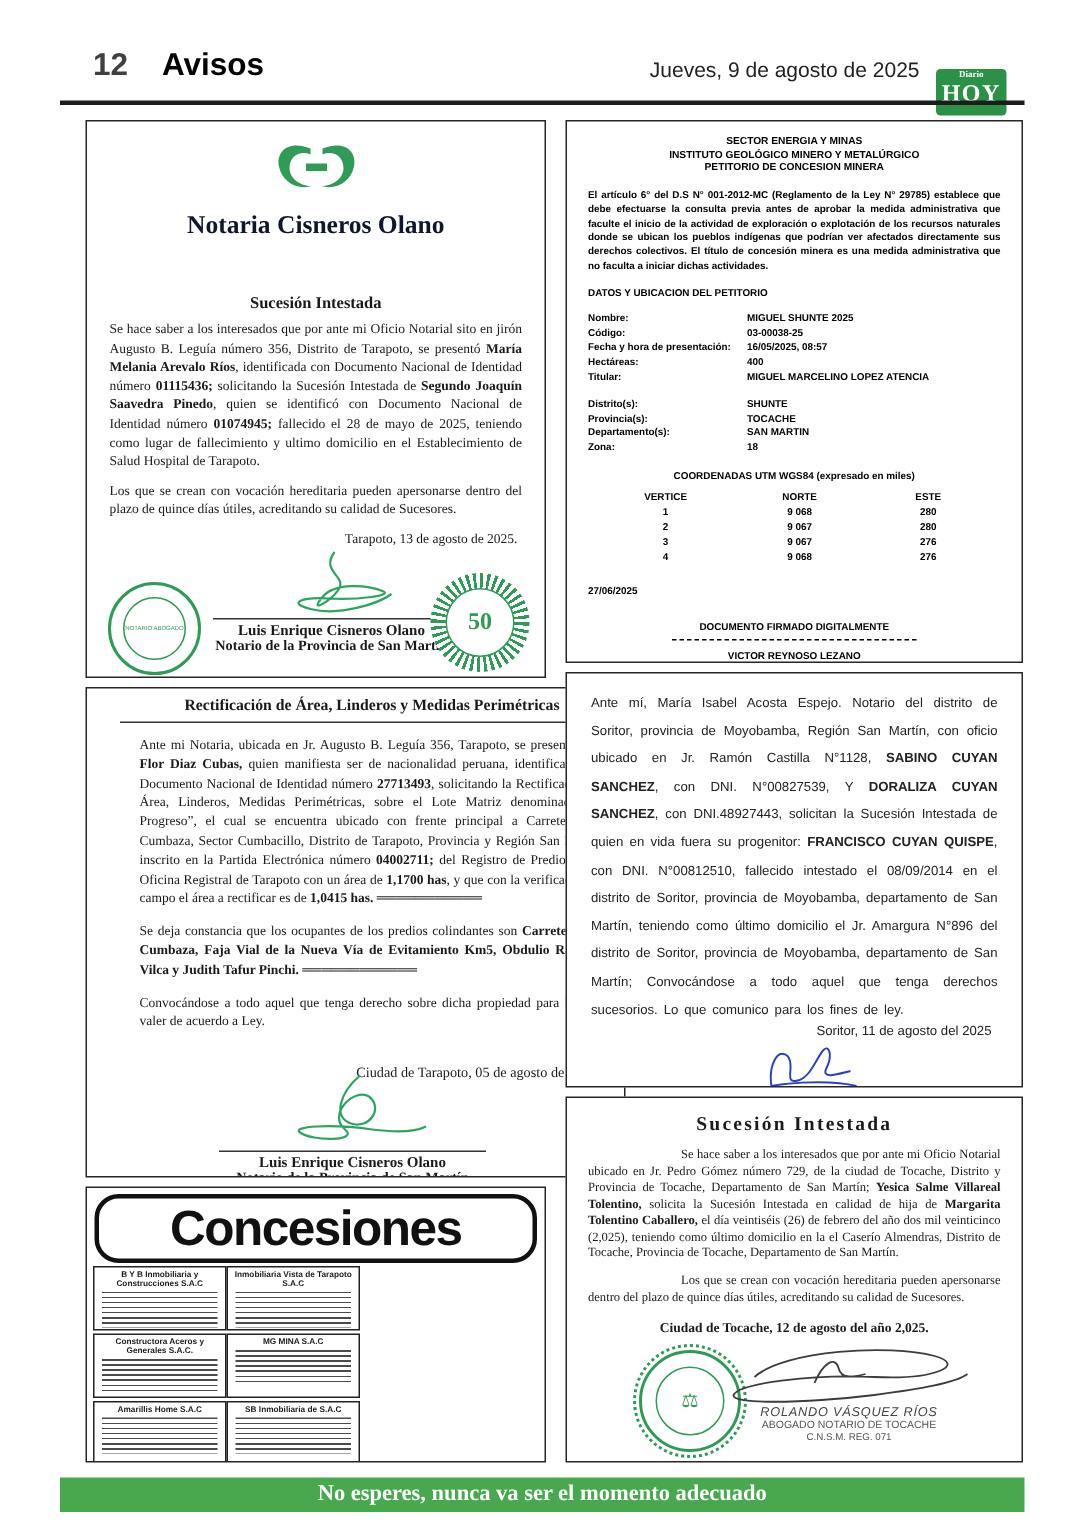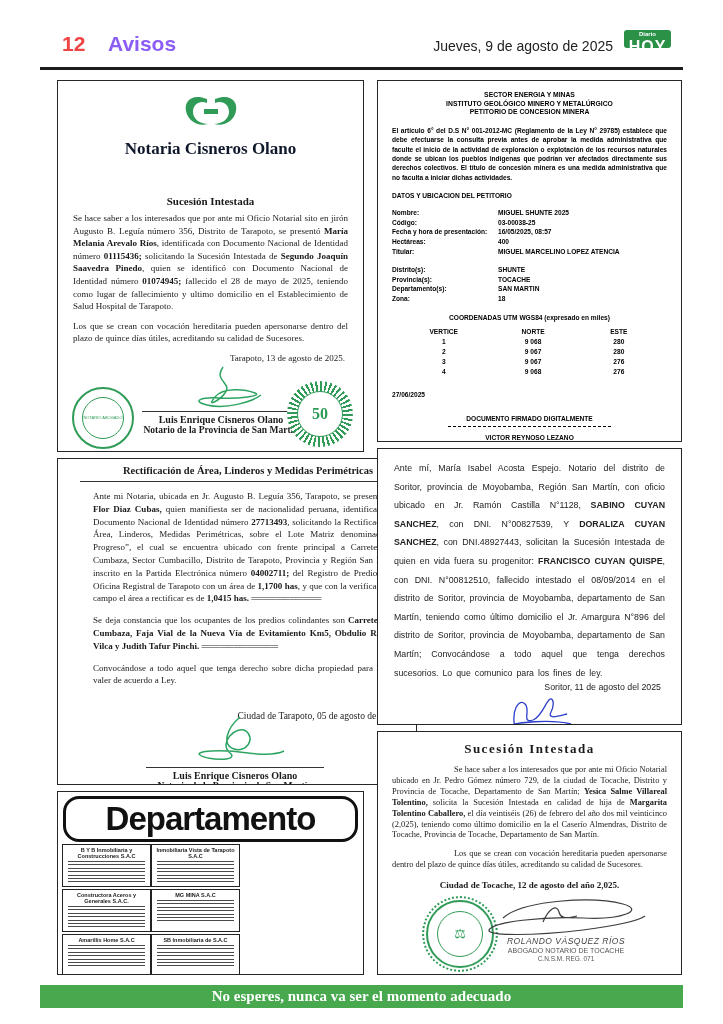--- a/index.html
+++ b/index.html
@@ -1,27 +1,27 @@
 <!DOCTYPE html>
 <html><head>
 <meta charset="utf-8">
 <style>
   html,body{margin:0;padding:0;}
   body{width:723px;height:1024px;position:relative;background:#ffffff;overflow:hidden;
        font-family:"Liberation Serif",serif;color:#1a1a1a;}
   
   .hdr{position:absolute;left:40px;top:30px;width:643px;height:34px;}
   .hdr .pnum{position:absolute;left:22px;top:2px;font-family:"Liberation Sans",sans-serif;
-             font-weight:bold;font-size:21px;color:#ef4444;}
+             font-weight:bold;font-size:21px;color:#404040;}
   .hdr .section{position:absolute;left:68px;top:2px;font-family:"Liberation Sans",sans-serif;
-                font-weight:bold;font-size:21px;color:#8b5cf6;}
+                font-weight:bold;font-size:21px;color:#000000;}
   .hdr .date{position:absolute;right:70px;top:8px;font-family:"Liberation Sans",sans-serif;
              font-size:14px;color:#222;}
-  .hoy{position:absolute;right:12px;top:0px;width:47px;height:18px;background:#2a9147;
-       border-radius:3px;color:#fff;text-align:center;font-family:Liberation Sans, sans-serif;}
+  .hoy{position:absolute;right:12px;top:16px;width:47px;height:31px;background:#2a9147;
+       border-radius:3px;color:#fff;text-align:center;font-family:Liberation Serif, serif;}
   .hoy .t{font-size:6px;font-weight:bold;line-height:8px;}
   .hoy .m{font-size:16px;font-weight:bold;line-height:18px;letter-spacing:1px;}
   .hrule{position:absolute;left:40px;top:67px;width:643px;height:0;border-top:3px solid #1c1c1c;}
   
   .box{position:absolute;background:#fff;border:1.5px solid #262626;box-sizing:border-box;overflow:hidden;}
   .para{text-align:justify;margin:0;}
   
   #boxA{left:57px;top:80px;width:307px;height:372px;}
   .logo-wrap{text-align:center;margin-top:10px;}
   .brand{color:#0f172a;font-weight:bold;font-size:17px;text-align:center;margin-top:2px;}
@@ -169,21 +169,21 @@
         <path d="M80 2 C66 14 62 30 74 34 C86 38 96 24 86 16 C76 10 58 28 70 38 C80 46 48 46 40 40 C34 36 60 34 88 38 C104 40 116 40 124 36" fill="none" stroke="#2ea463" stroke-width="1.5"></path>
       </svg>
       <div class="sig-line"></div>
       <div class="sig-name">Luis Enrique Cisneros Olano</div>
       <div class="sig-title">Notario de la Provincia de San Martín</div>
     </div>
   </div>
 </div>
 
 <div class="box" id="boxC">
-  <div class="clasif-title">Departamento</div>
+  <div class="clasif-title">Concesiones</div>
   <div class="clasif-grid">
     <div class="ads-col">
       <div class="mini-ad">
         <div class="t">B Y B Inmobiliaria y Construcciones S.A.C</div>
         <div class="stripes"></div>
       </div>
       <div class="mini-ad">
         <div class="t">Constructora Aceros y Generales S.A.C.</div>
         <div class="stripes"></div>
       </div>

